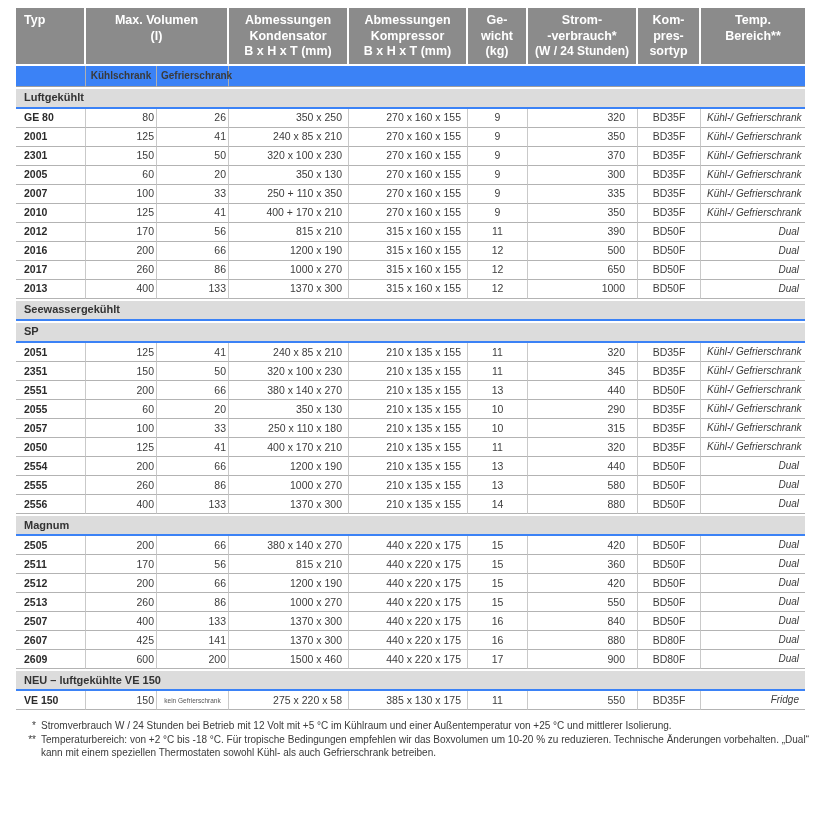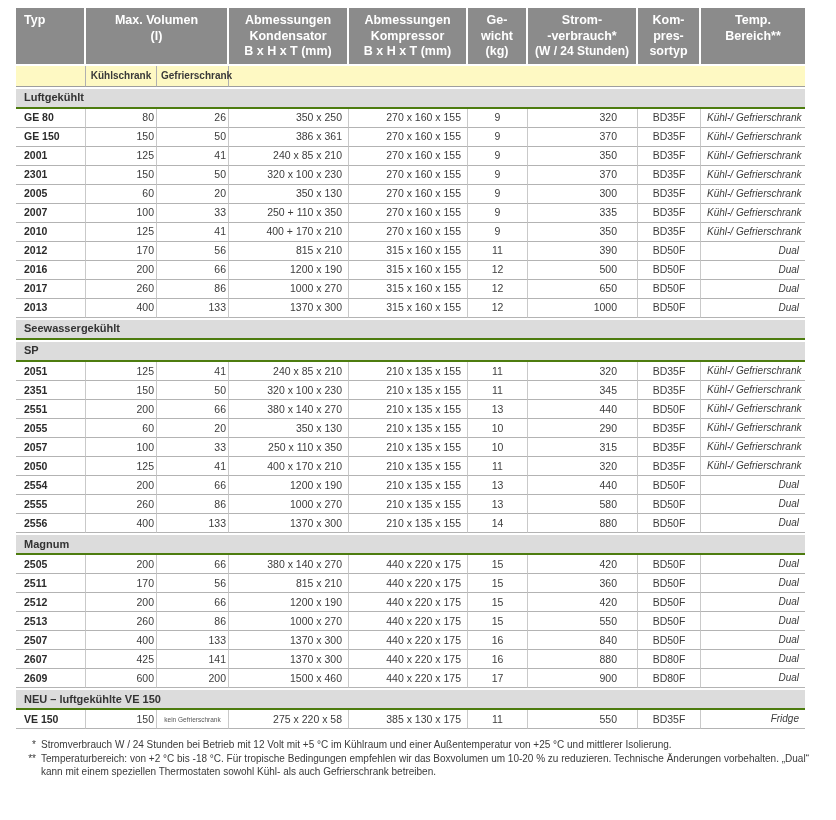--- a/index.html
+++ b/index.html
@@ -32,63 +32,63 @@
     border-bottom: 2px solid #fff;
     white-space: pre-line;
     margin-left: 48px;
   }
   thead th.th-typ { text-align: left; padding-left: 8px; }
   thead th.th-last { border-right: none; }
   .hdr-sub { display: block; font-size: 12px; font-weight: bold; white-space: pre-line; }
 
   
   tr.subhead td {
-    background: #fef9c3;
+    background: #3b82f6;
     font-size: 10px;
     font-weight: bold;
     color: #3a3a3a;
     padding: 4px 4px;
     height: 12px;
     border-bottom: 1px solid #9e9e9e;
   }
   tr.subhead td.sh-typ { border-right: 1px solid #b0b0b0; }
   tr.subhead td.sh-vol { text-align: center; border-right: 1px solid #b0b0b0; }
 
   
   tr.section td {
     background: #dcdcdc;
     font-size: 11px;
     font-weight: bold;
     color: #333;
     padding: 2.5px 8px;
     height: 13px;
     line-height: 1.2;
     border-top: 2px solid #fff;
-    border-bottom: 2px solid #4d7c0f;
+    border-bottom: 2px solid #3b82f6;
   }
 
   
   tr.row td {
     background: #fff;
     font-size: 10.5px;
     line-height: 1.2;
     color: #3c3c3c;
     padding: 2.5px 6px;
     border-bottom: 1px solid #b3b3b3;
     border-right: 1px solid #c9c9c9;
     height: 13px;
     overflow: hidden;
     white-space: nowrap;
   }
   tr.row td:last-child { border-right: none; }
   tr.row td.typ { font-weight: bold; color: #2b2b2b; text-align: left; padding-left: 8px; }
   tr.row td.num { text-align: right; }
   tr.row td.vol { padding-right: 2px; }
   tr.row td.dim { padding-right: 6px; }
-  tr.row td.strom { padding-right: 20px; }
+  tr.row td.strom { padding-right: 12px; }
   tr.row td.temp { padding-right: 6px; font-size: 10px; font-style: italic; }
   tr.row td.center { text-align: center; }
   tr.row td.small-note {
     font-size: 6.5px; text-align: center; color: #555;
     padding-right: 6px; font-weight: normal;
   }
 
   
   .footnotes { margin-top: 9px; padding-left: 4px; width: 795px; }
   .footnote {
@@ -159,31 +159,20 @@
     <td class="num vol">80</td>
     <td class="num vol">26</td>
     <td class="num dim">350 x 250</td>
     <td class="num dim">270 x 160 x 155</td>
     <td class="center">9</td>
     <td class="num strom">320</td>
     <td class="center">BD35F</td>
     <td class="num temp">Kühl-/ Gefrierschrank</td>
   </tr>
         <tr class="row">
-    <td class="typ">GE 150</td>
-    <td class="num vol">150</td>
-    <td class="num vol">50</td>
-    <td class="num dim">386 x 361</td>
-    <td class="num dim">270 x 160 x 155</td>
-    <td class="center">9</td>
-    <td class="num strom">370</td>
-    <td class="center">BD35F</td>
-    <td class="num temp">Kühl-/ Gefrierschrank</td>
-  </tr>
-        <tr class="row">
     <td class="typ">2001</td>
     <td class="num vol">125</td>
     <td class="num vol">41</td>
     <td class="num dim">240 x 85 x 210</td>
     <td class="num dim">270 x 160 x 155</td>
     <td class="center">9</td>
     <td class="num strom">350</td>
     <td class="center">BD35F</td>
     <td class="num temp">Kühl-/ Gefrierschrank</td>
   </tr>
@@ -322,21 +311,21 @@
     <td class="num dim">210 x 135 x 155</td>
     <td class="center">10</td>
     <td class="num strom">290</td>
     <td class="center">BD35F</td>
     <td class="num temp">Kühl-/ Gefrierschrank</td>
   </tr>
         <tr class="row">
     <td class="typ">2057</td>
     <td class="num vol">100</td>
     <td class="num vol">33</td>
-    <td class="num dim">250 x 110 x 350</td>
+    <td class="num dim">250 x 110 x 180</td>
     <td class="num dim">210 x 135 x 155</td>
     <td class="center">10</td>
     <td class="num strom">315</td>
     <td class="center">BD35F</td>
     <td class="num temp">Kühl-/ Gefrierschrank</td>
   </tr>
         <tr class="row">
     <td class="typ">2050</td>
     <td class="num vol">125</td>
     <td class="num vol">41</td>

